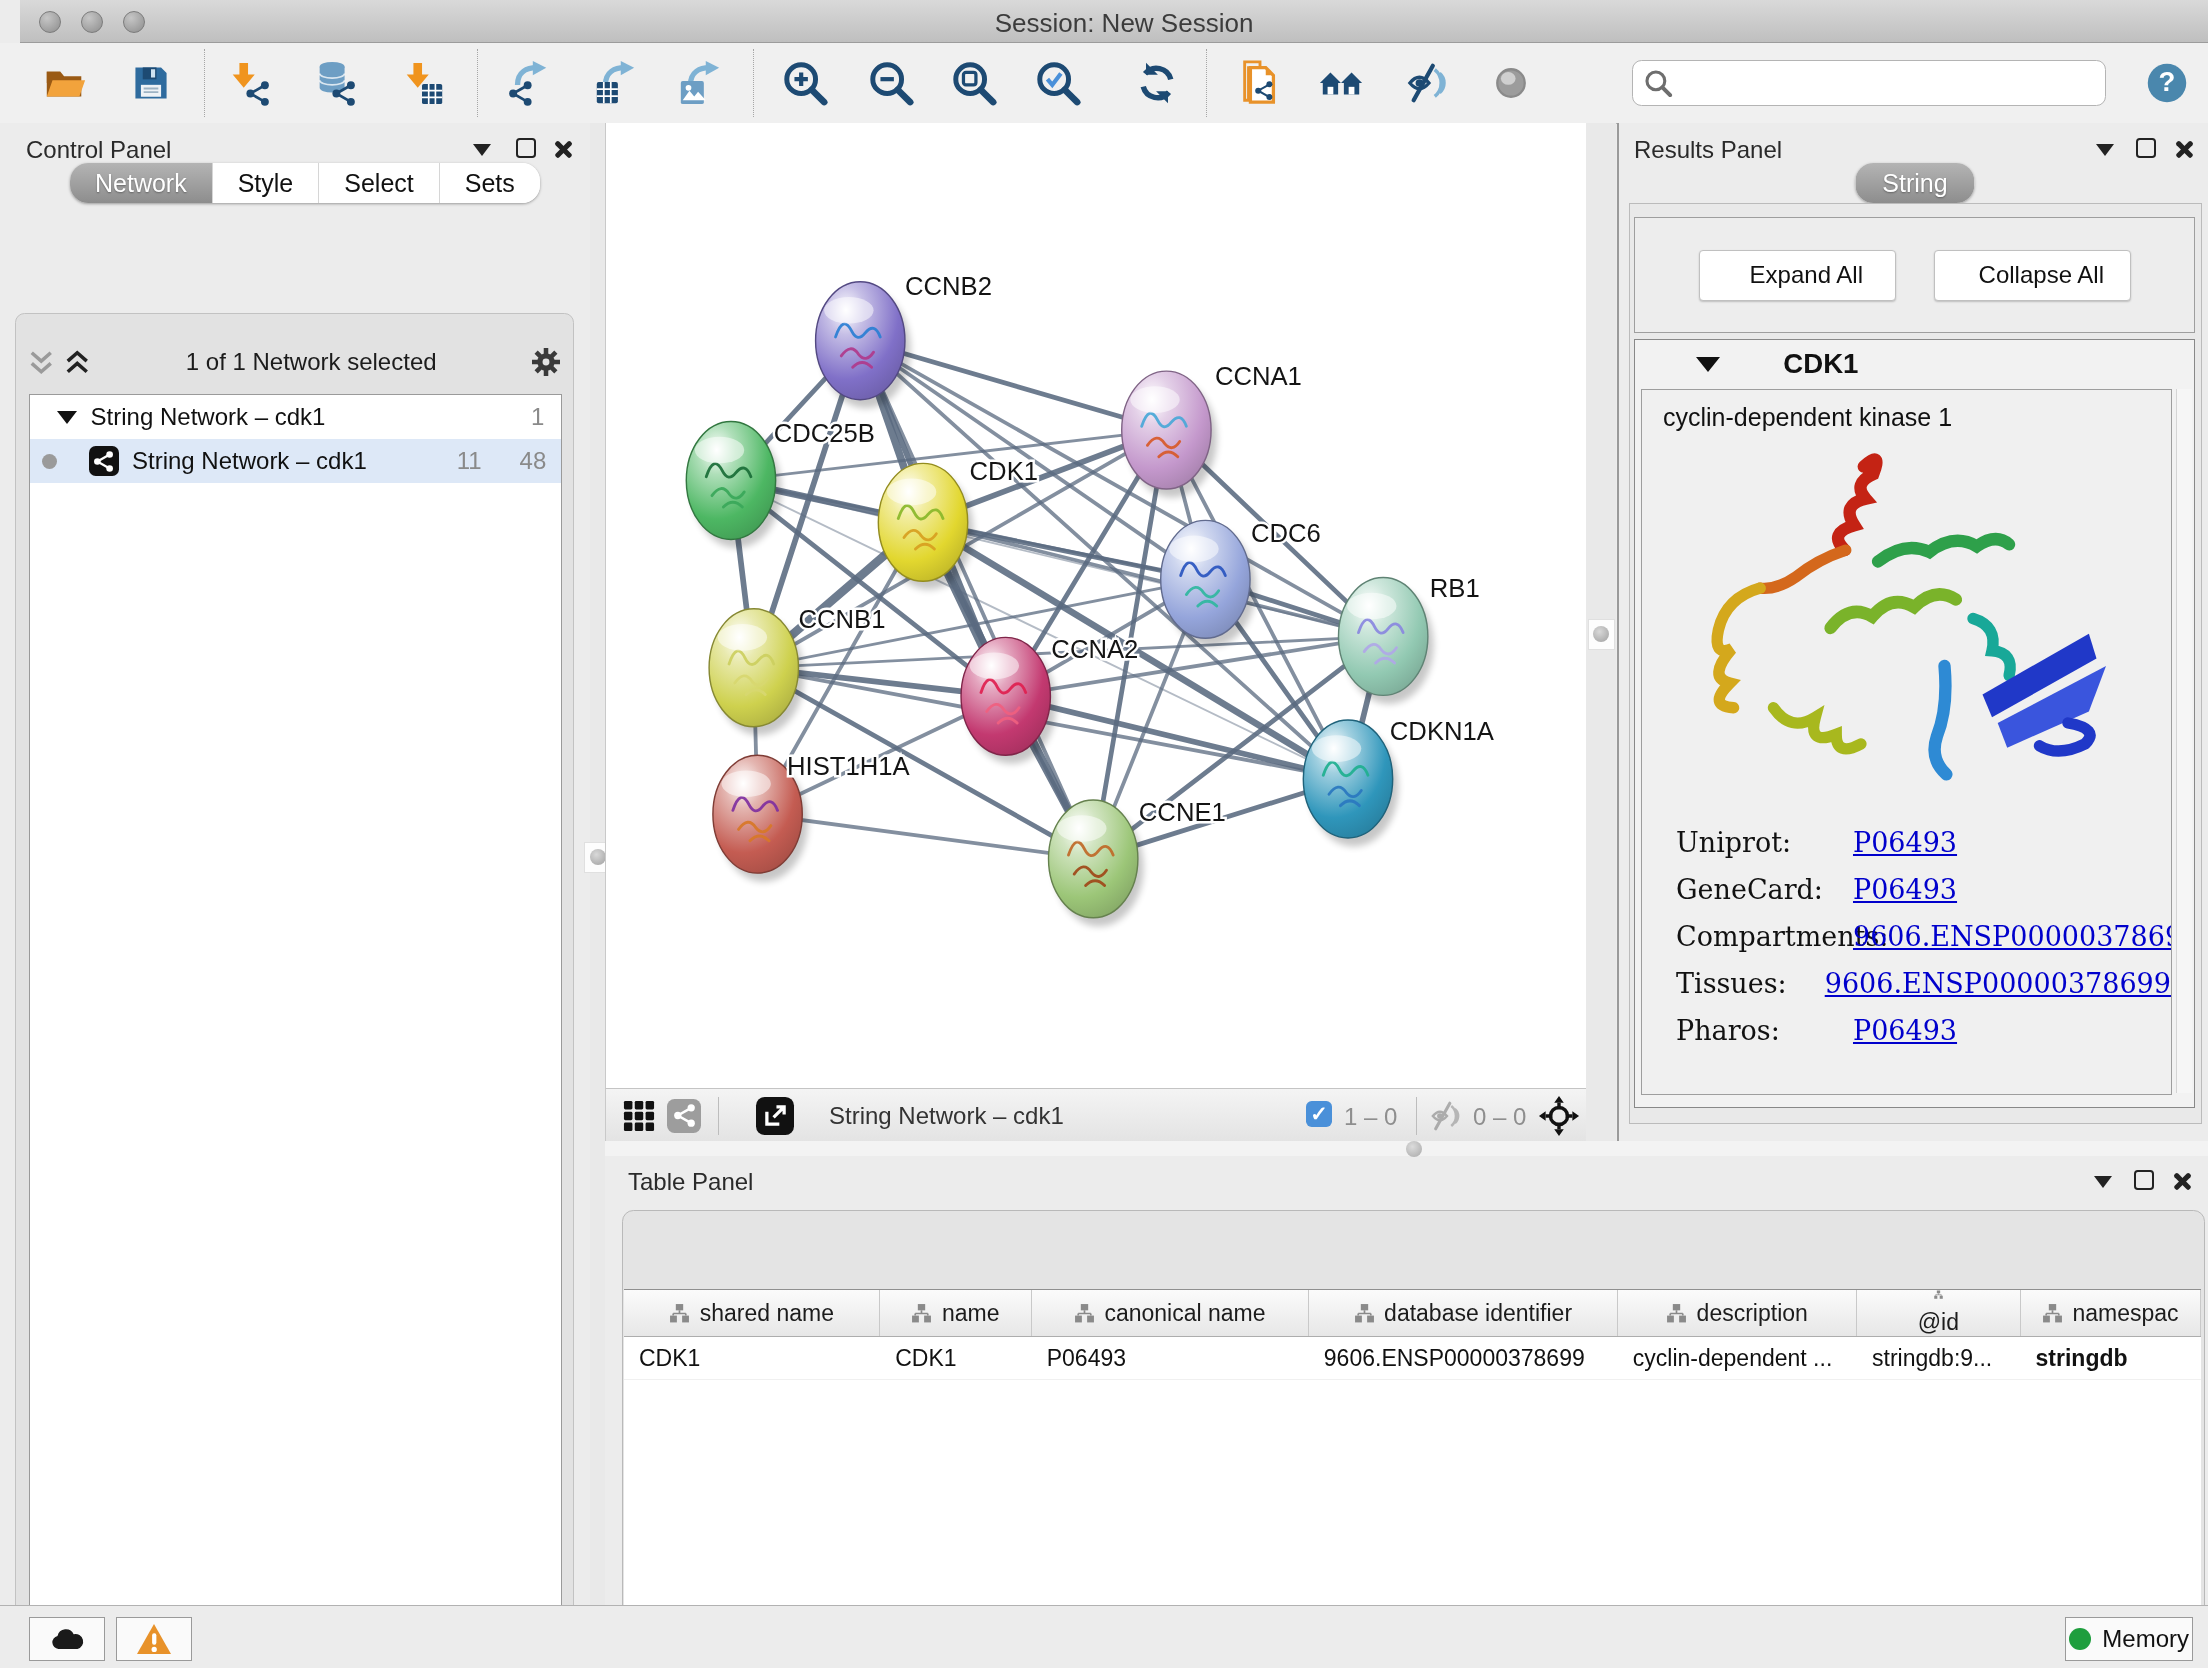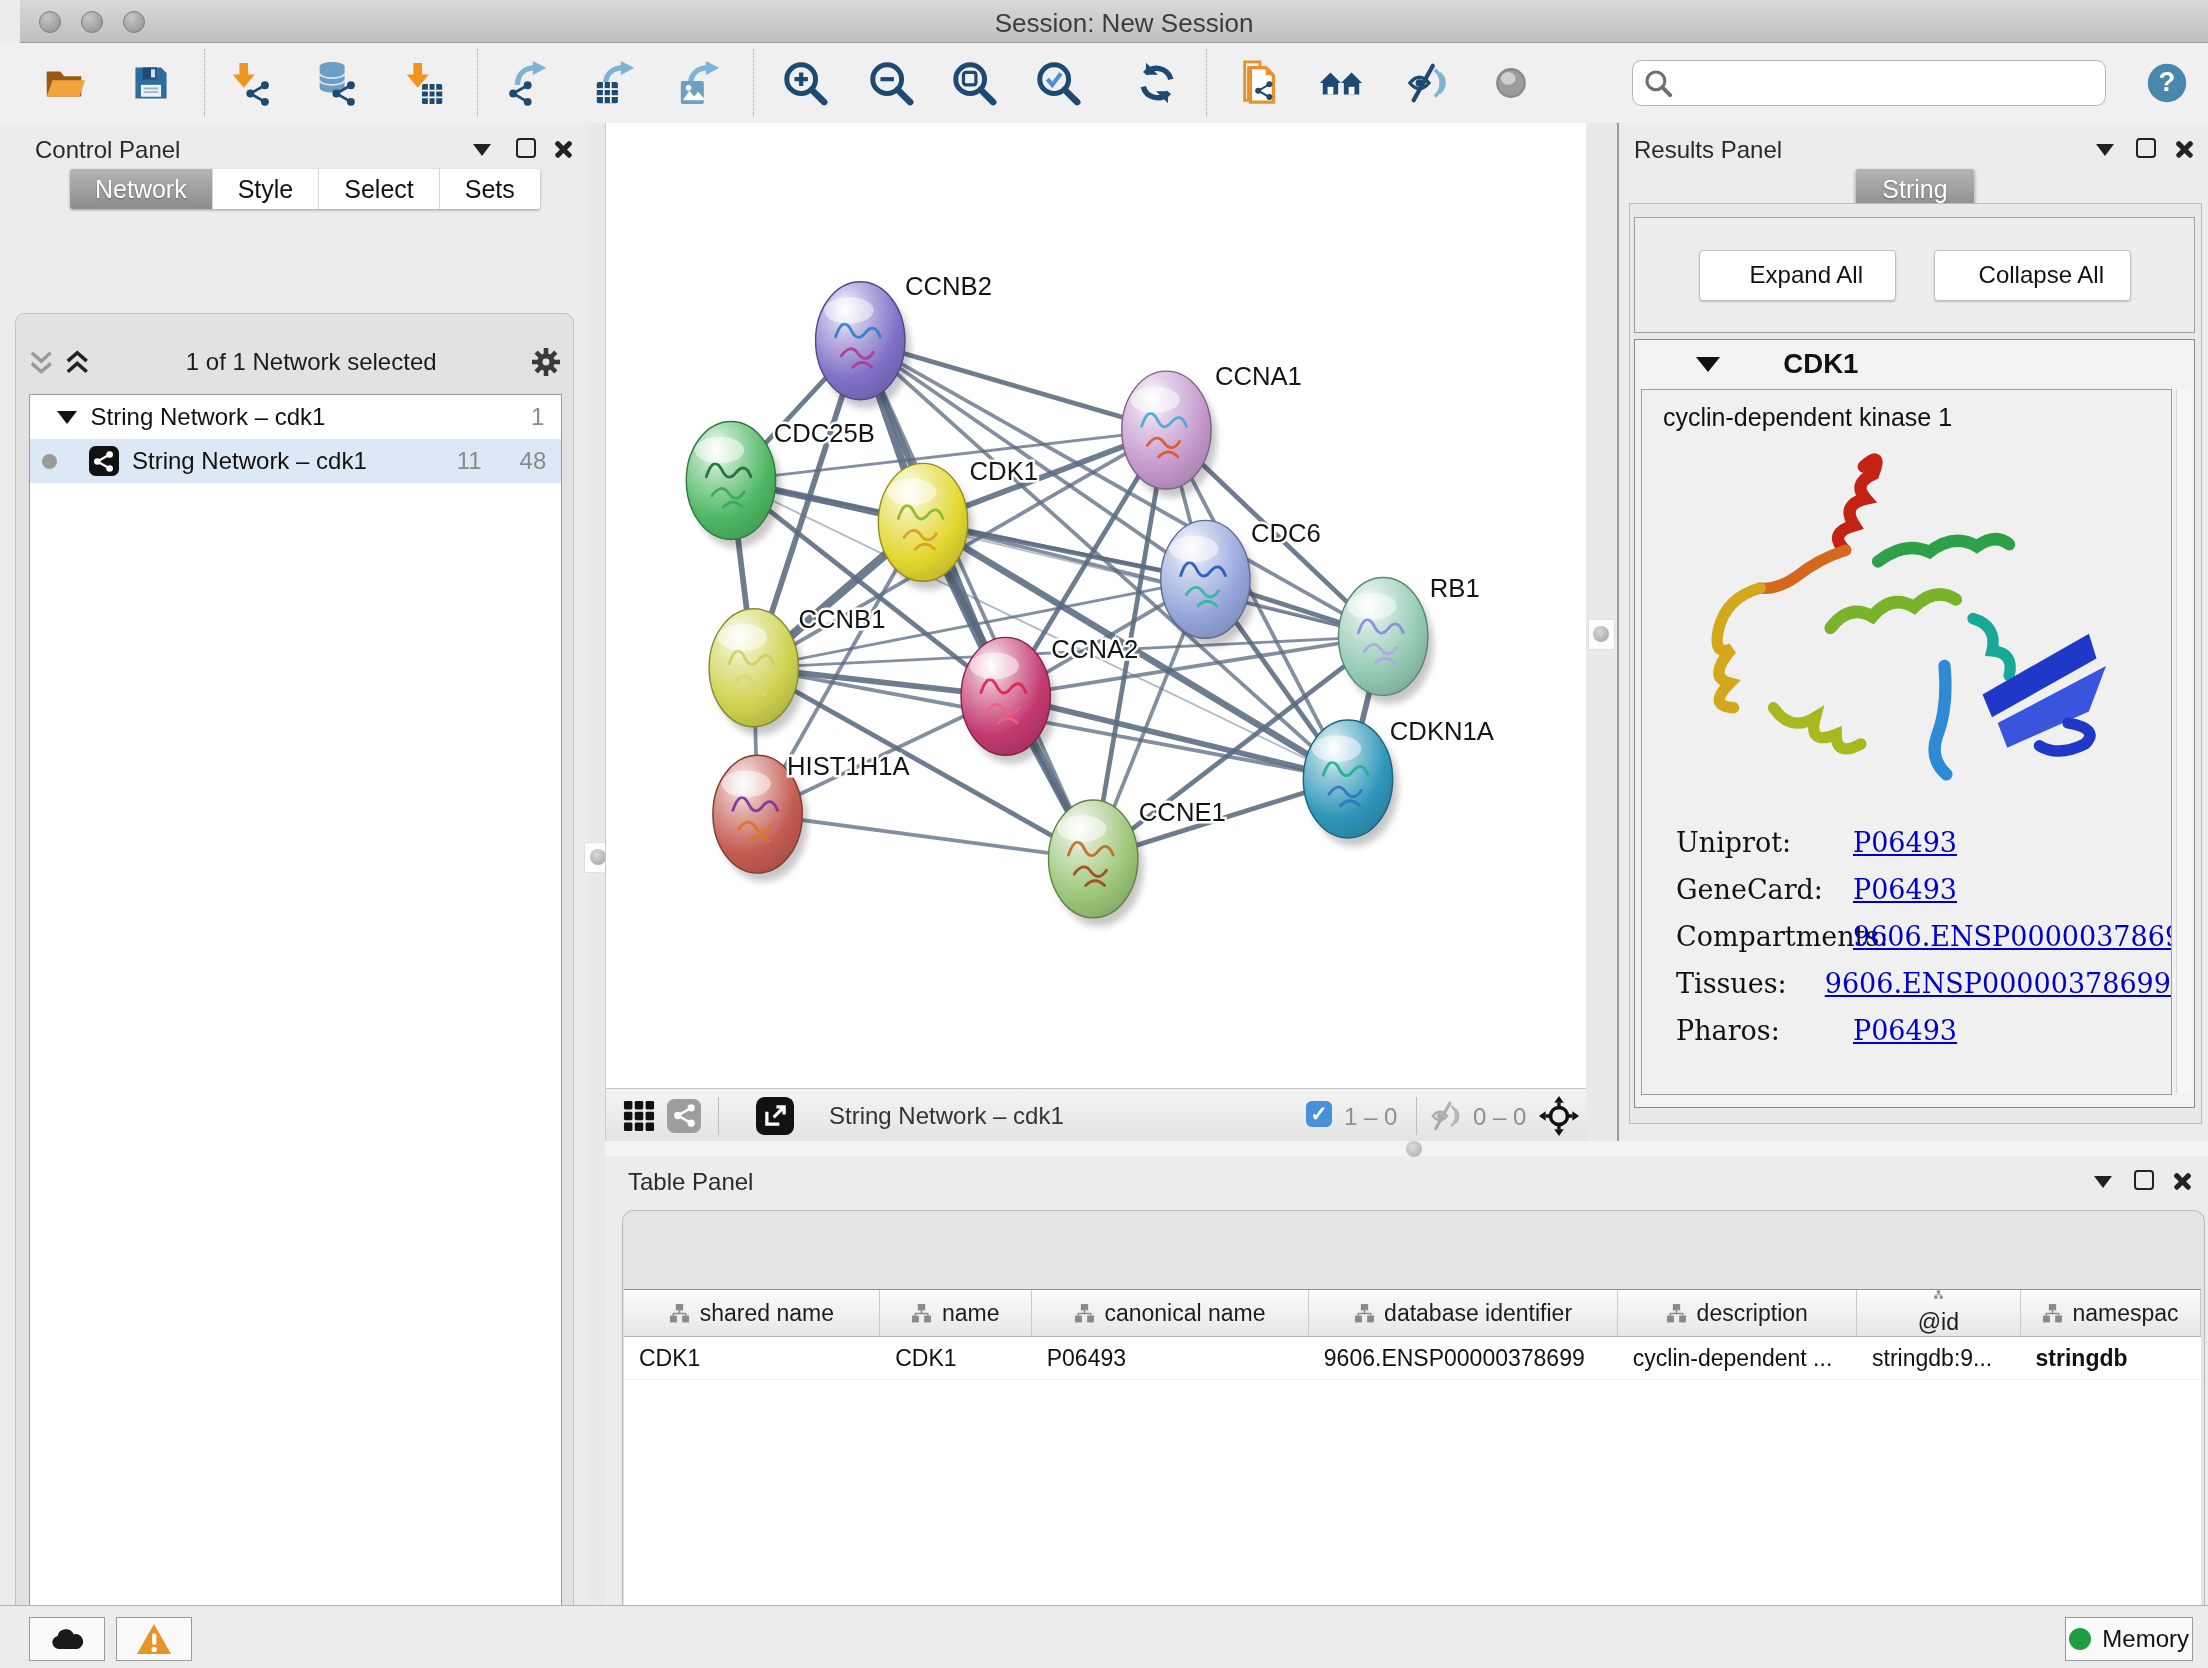--- a/index.html
+++ b/index.html
@@ -28,22 +28,22 @@
   
   .panel-title{font-size:24px;color:#2a2a2a;}
   .wctl-tri{width:0;height:0;border-left:9.5px solid transparent;border-right:9.5px solid transparent;
     border-top:12.4px solid #222;display:inline-block;}
   .wctl-sq{width:16px;height:16px;border:2.9px solid #222;border-radius:3.8px;display:inline-block;}
   .wctl-x{position:relative;width:19px;height:19px;display:inline-block;}
   .wctl-x::before,.wctl-x::after{content:"";position:absolute;left:-1px;top:7.6px;width:21px;height:4.8px;
     background:#222;border-radius:1.9px;}
   .wctl-x::before{transform:rotate(45deg);} .wctl-x::after{transform:rotate(-45deg);}
   
-  .segbar{display:flex;background:#fff;border-radius:3px;overflow:hidden;
-    box-shadow:0 1px 2.9px rgba(0,0,0,.35);height:40px;align-items:stretch;margin-top:6px;}
+  .segbar{display:flex;background:#fff;border-radius:18px;overflow:hidden;
+    box-shadow:0 1px 2.9px rgba(0,0,0,.35);height:40px;align-items:stretch;}
   .seg{display:flex;align-items:center;justify-content:center;font-size:25px;color:#111;
     border-right:1px solid #d6d6d6;background:#fff;cursor:default;}
   .seg:last-child{border-right:none;}
   .seg.active{background:linear-gradient(#b4b4b4,#8d8d8d);color:#fff;
     text-shadow:0 1px 1.9px rgba(0,0,0,.35);}
   
   #control-panel{left:0;top:123px;width:590px;height:1483px;background:#ececec;}
   #cp-box{position:absolute;left:15px;top:190px;width:557px;height:1396px;
     background:#e2e2e2;border:1px solid #c2c2c2;border-radius:9.5px;}
   #cp-header{position:absolute;left:11.4px;top:27px;width:535px;height:42px;
@@ -335,21 +335,21 @@
     </div>
     <div class="tbtn" style="left:2142px">
       <svg viewBox="0 0 48 48" width="44" height="44">
         <circle cx="24" cy="24" r="21" fill="#4a87ad"></circle>
         <text x="24" y="33" text-anchor="middle" font-size="30" font-weight="bold" fill="#fff" font-family="Liberation Sans, sans-serif">?</text>
       </svg>
     </div>
   </div>
 
   <div id="control-panel" class="abs">
-    <div style="position:absolute;left:35px;top:13.3px" class="panel-title">Control Panel</div>
+    <div style="position:absolute;left:26px;top:13.3px" class="panel-title">Control Panel</div>
     <span style="position:absolute;left:473px;top:21px" class="wctl-tri"></span>
     <span style="position:absolute;left:516px;top:15px" class="wctl-sq"></span>
     <span style="position:absolute;left:554px;top:16px" class="wctl-x"></span>
 
     <div id="cp-tabs" class="segbar" style="position:absolute;left:70px;top:40px">
         <div class="seg active" style="padding: 0px 25px;">Network</div>
         <div class="seg" style="padding: 0px 25px;">Style</div>
         <div class="seg" style="padding: 0px 25px;">Select</div>
         <div class="seg" style="padding: 0px 25px;">Sets</div>
       </div>

